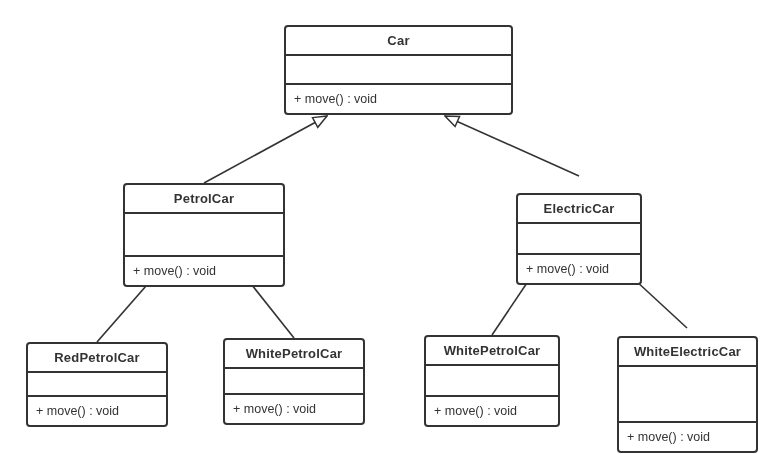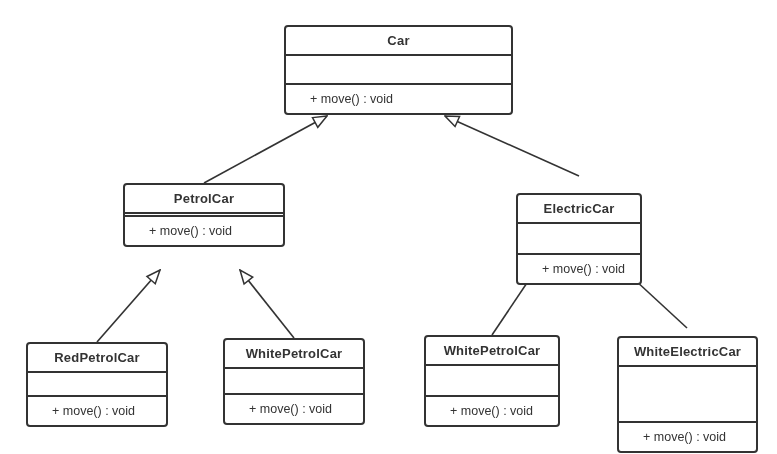--- a/index.html
+++ b/index.html
@@ -40,27 +40,27 @@
   }
   .uml-attrs {
     flex: 1 1 auto;
     border-bottom: 2px solid #333333;
   }
   .uml-methods {
     flex: 0 0 auto;
     height: 28px;
     display: flex;
     align-items: center;
-    padding-left: 24px;
+    padding-left: 8px;
     font-size: 12.5px;
     white-space: nowrap;
   }
   
   #box-car           { left: 284px; top: 25px;  width: 229px; height: 90px; }
-  #box-petrolcar     { left: 123px; top: 183px; width: 162px; height: 64px; }
+  #box-petrolcar     { left: 123px; top: 183px; width: 162px; height: 104px; }
   #box-electriccar   { left: 516px; top: 193px; width: 126px; height: 92px; }
   #box-redpetrolcar  { left: 26px;  top: 342px; width: 142px; height: 85px; }
   #box-whitepetrolcar{ left: 223px; top: 338px; width: 142px; height: 87px; }
   #box-redelectriccar{ left: 424px; top: 335px; width: 136px; height: 92px; }
   #box-whiteelectriccar{ left: 617px; top: 336px; width: 141px; height: 117px; }
 </style>
 </head>
 <body>
 
 <div id="canvas">

